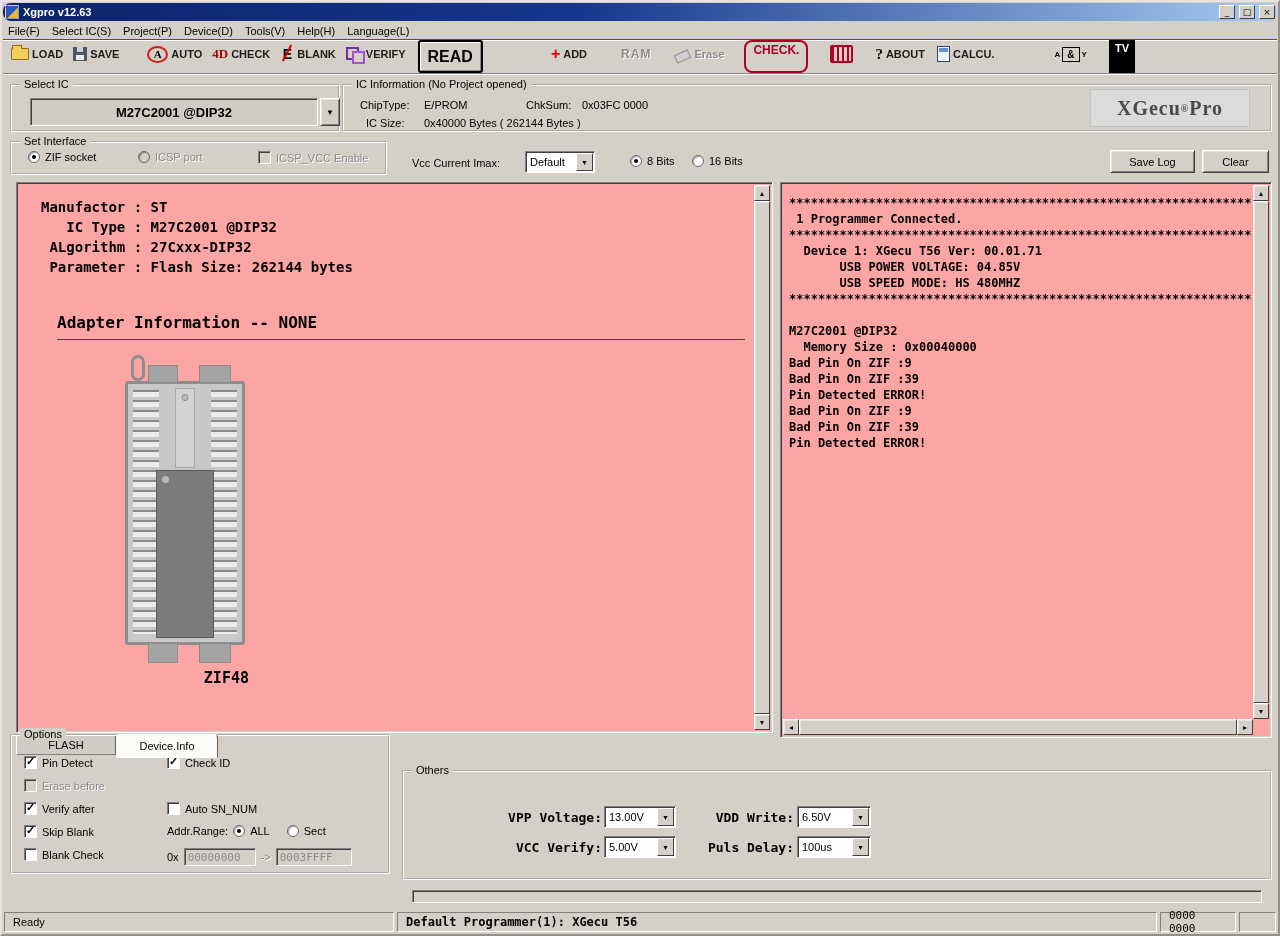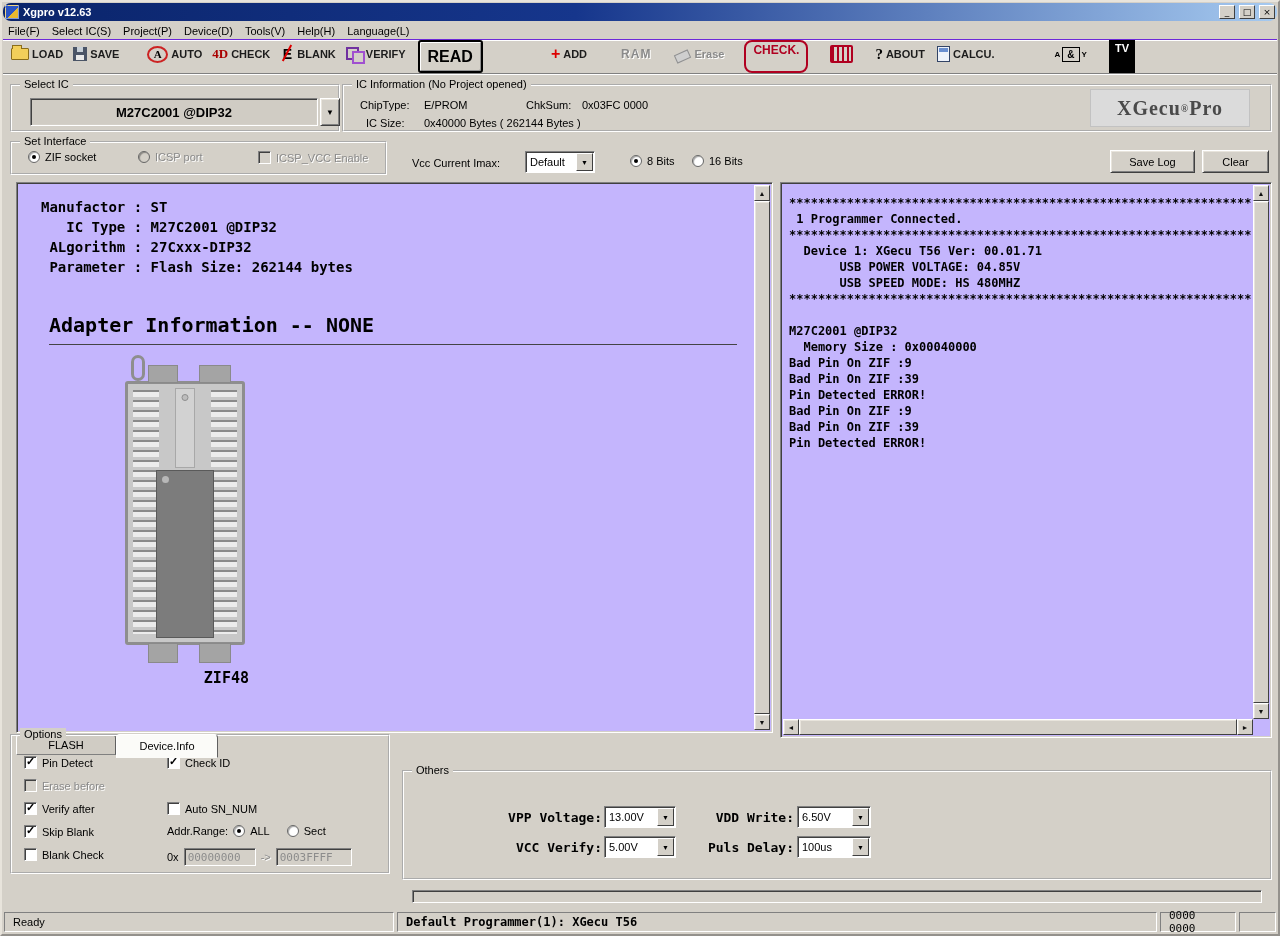--- a/index.html
+++ b/index.html
@@ -89,34 +89,34 @@
   .ctl { display:flex; align-items:center; gap:5px; position:absolute; white-space:nowrap; }
 
   
   .combo { display:flex; align-items:center; height:22px; background:#fff; border:1px solid; border-color:#808080 #fff #fff #808080;
     box-shadow:inset 1px 1px 0 #404040; }
   .combo .val { flex:1; padding:0 4px; }
   .combo .drop { width:17px; align-self:stretch; margin:1px; background:#d4d0c8; border:1px solid; border-color:#fff #404040 #404040 #fff;
     display:flex; align-items:center; justify-content:center; font-size:7px; }
 
   
-  .panel { position:absolute; background:#c4b5fd; border:1px solid; border-color:#808080 #fff #fff #808080;
+  .panel { position:absolute; background:#fca5a5; border:1px solid; border-color:#808080 #fff #fff #808080;
     box-shadow:inset 1px 1px 0 #404040, inset -1px -1px 0 #d4d0c8; }
   .mono-pre { font-family:"DejaVu Sans Mono",monospace; white-space:pre; }
   .sbar { position:absolute; background:#e7e4dd; display:flex; }
   .sbar.v { flex-direction:column; width:16px; }
   .sbar.h { flex-direction:row; height:16px; }
   .sb-btn { width:16px; height:16px; flex:none; background:#d4d0c8; border:1px solid; border-color:#fff #404040 #404040 #fff;
     box-shadow:inset 1px 1px 0 #e8e4dc; display:flex; align-items:center; justify-content:center; font-size:7px; color:#111; }
   .sb-thumb { flex:1; background:#d4d0c8; border:1px solid; border-color:#fff #404040 #404040 #fff; box-shadow:inset 1px 1px 0 #e8e4dc; }
 
   
   #device-pre { position:absolute; left:24px; top:14px; font-size:14px; font-weight:bold; line-height:20px; }
-  #adapter-head { position:absolute; left:32px; top:130px; width:688px; font-family:"DejaVu Sans Mono",monospace;
-    font-size:20px; font-weight:bold; padding-bottom:7px; border-bottom:1px solid #444; }
+  #adapter-head { position:absolute; left:40px; top:130px; width:688px; font-family:"DejaVu Sans Mono",monospace;
+    font-size:16px; font-weight:bold; padding-bottom:7px; border-bottom:1px solid #444; }
 
   
   #socket { position:absolute; left:104px; top:172px; width:140px; height:340px; }
   #sock-ring { position:absolute; left:10px; top:0; width:14px; height:26px; border:3px solid #8e8e8e; border-radius:7px; }
   .sock-tab { position:absolute; background:#a4a4a4; border:1px solid #8a8a8a; z-index:2; }
   #sock-body { position:absolute; left:4px; top:26px; width:120px; height:264px; background:#c8c8c8; border:3px solid #8e8e8e; border-radius:3px; z-index:1; }
   .ladder { position:absolute; top:6px; bottom:8px; width:26px;
     background:repeating-linear-gradient(to bottom,#8a8a8a 0 2px,#ececec 2px 7px,#c8c8c8 7px 10px); }
   #sock-mid { position:absolute; left:50%; transform:translateX(-50%); top:4px; width:20px; height:80px; background:#d2d2d2; border:1px solid #a8a8a8; }
   #sock-screw { position:absolute; left:50%; transform:translateX(-50%); top:10px; width:7px; height:7px; border-radius:50%; border:1px solid #8e8e8e; background:#bdbdbd; }

